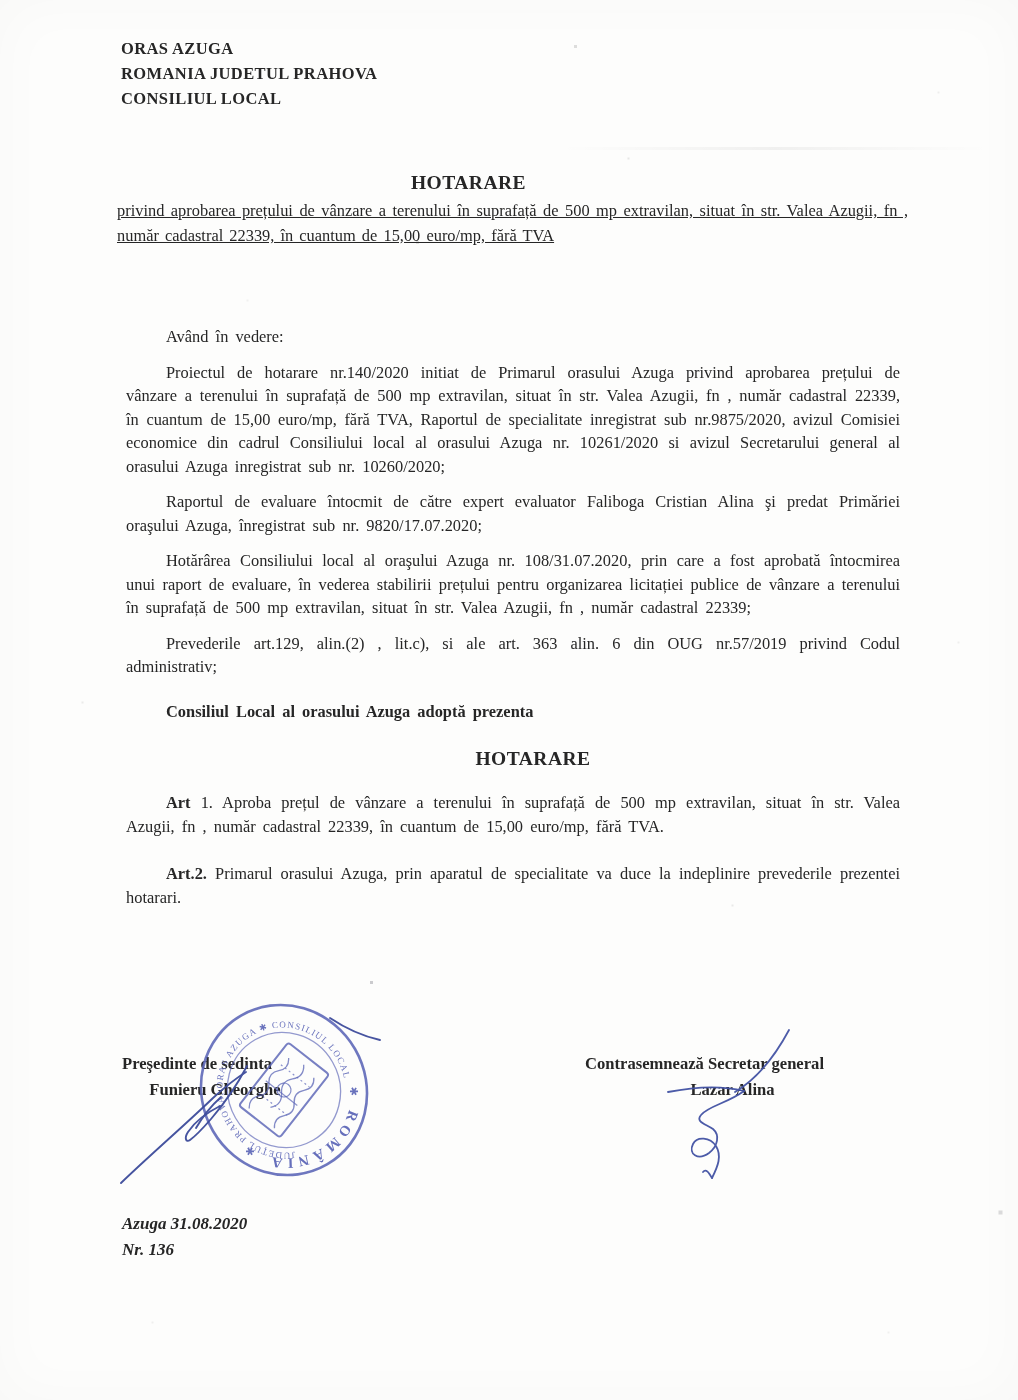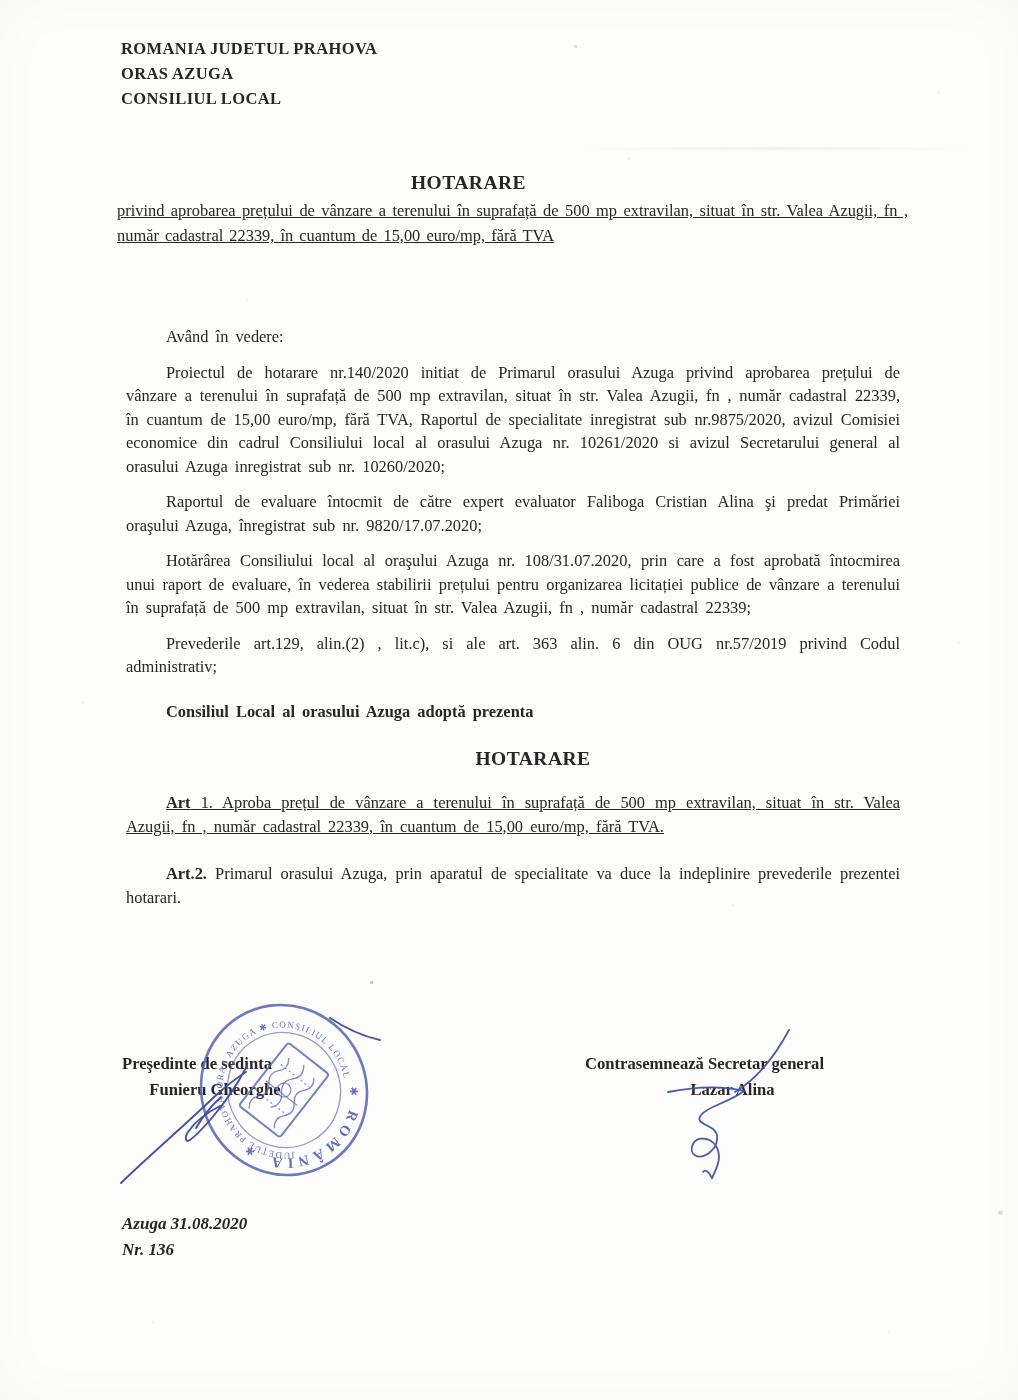--- a/index.html
+++ b/index.html
@@ -31,21 +31,21 @@
     font-size:16.4px; line-height:23.5px;
   }
   .body-text p { margin:12px; text-align:justify; text-indent:40px; word-spacing:3px; }
   .body-text p.sp1 { margin-top:16px; }
   .enacting { margin-top:21px !important; font-weight:bold; text-align:right; }
   .res-title {
     margin-top:23px !important; text-align:center !important; text-indent:0 !important;
     font-size:19.5px; font-weight:bold; letter-spacing:0.5px; line-height:26px;
     padding-left:40px;
   }
-  .art1 { margin-top:19px !important;text-decoration:underline; }
+  .art1 { margin-top:19px !important; }
   .art2 { margin-top:24px !important; }
   .bold { font-weight:bold; }
   .sig-left {
     position:absolute; left:122px; top:1051px; width:186px;
     font-size:16.6px; font-weight:bold; line-height:26px;
   }
   .sig-left .nm { text-align:center; }
   .sig-right {
     position:absolute; left:585px; top:1051px; width:295px;
     font-size:16.6px; font-weight:bold; line-height:26px;
@@ -81,22 +81,22 @@
 </style>
 </head>
 <body>
 
 <div class="page">
 
   <div class="specks"></div>
   <div class="streak"></div>
 
   <div class="hdr">
+    <div>ORAS AZUGA</div>
     <div>ROMANIA JUDETUL PRAHOVA</div>
-    <div>ORAS AZUGA</div>
     <div>CONSILIUL LOCAL</div>
   </div>
 
   <div class="title-wrap">
     <div class="doc-title">HOTARARE</div>
     <p class="doc-subtitle">privind aprobarea prețului de vânzare a terenului în suprafață de 500 mp extravilan, situat în str. Valea Azugii, fn , număr cadastral 22339, în cuantum de  15,00 euro/mp, fără TVA</p>
   </div>
 
   <div class="body-text">
     <p>Având în vedere:</p>

